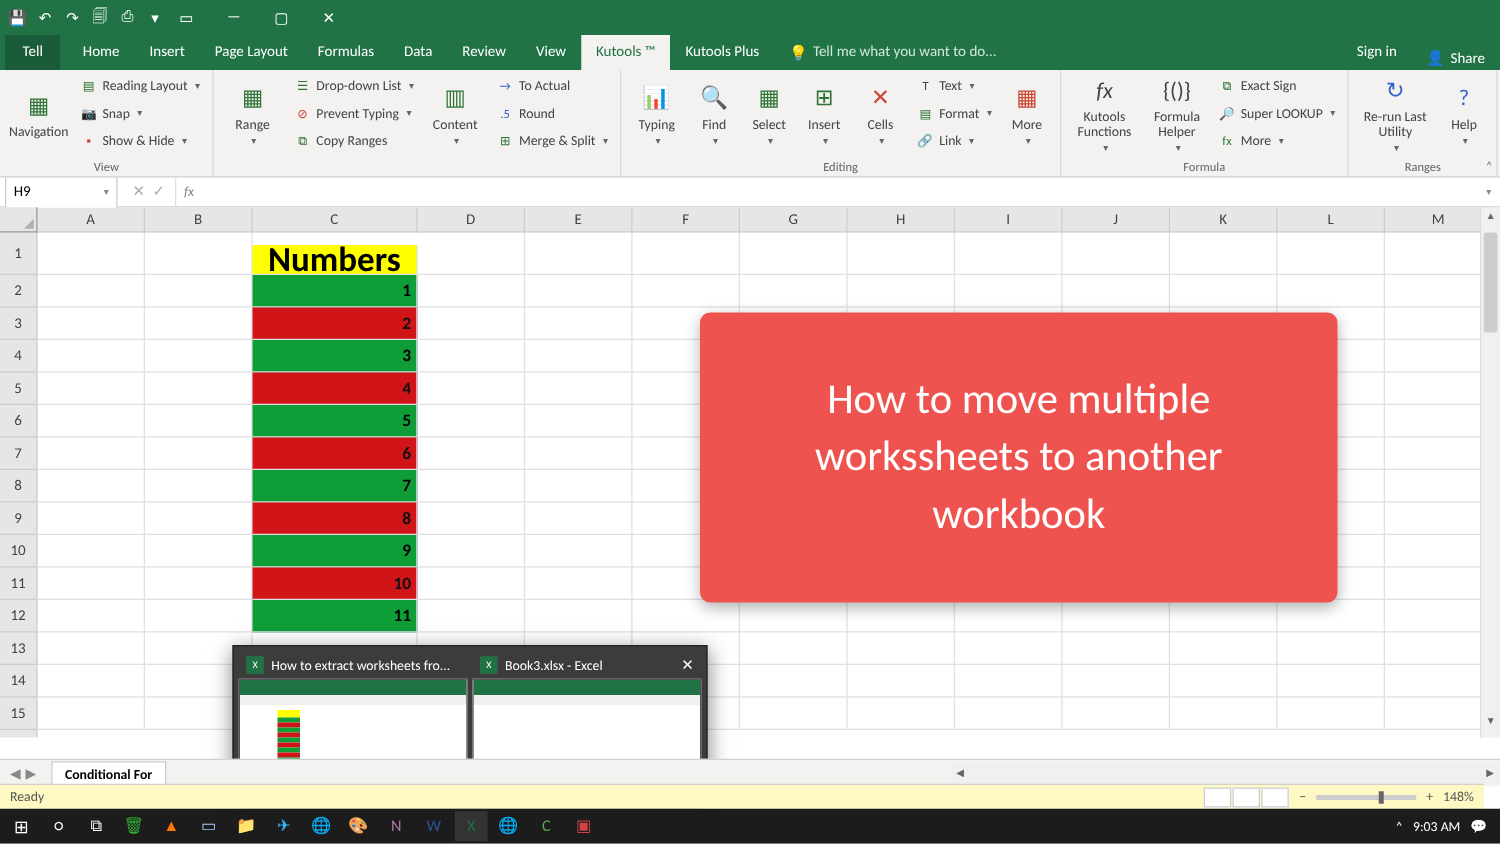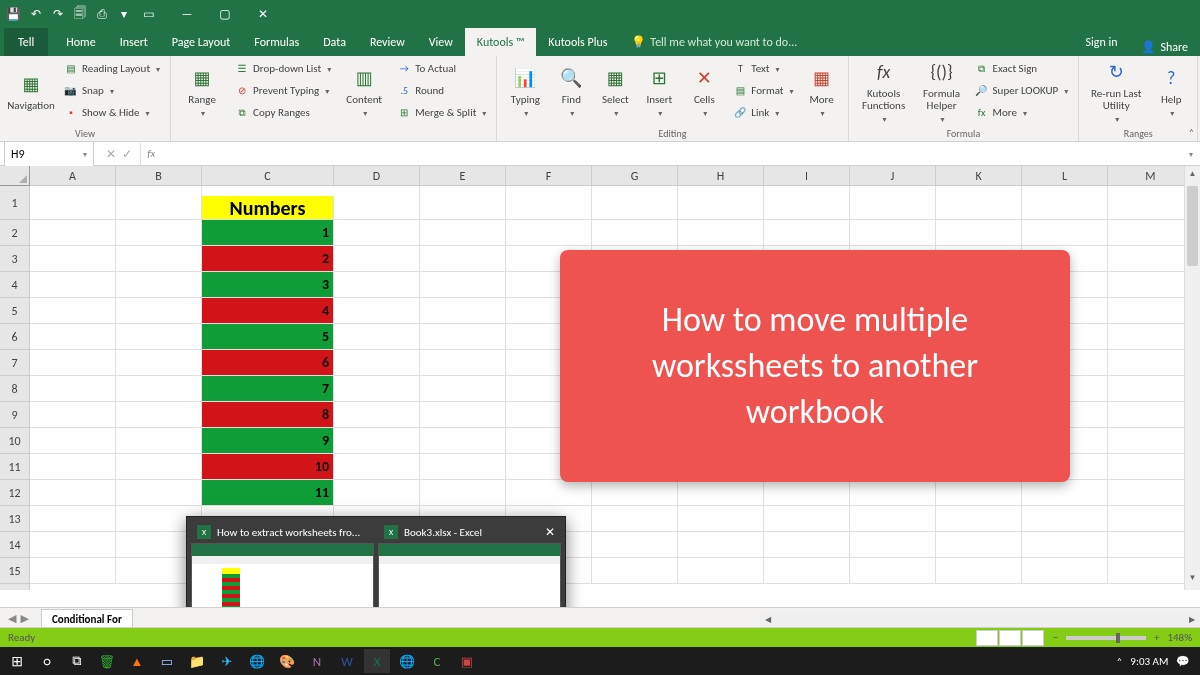--- a/index.html
+++ b/index.html
@@ -49,21 +49,21 @@
 .rowheads { width: 30px; background: #e6e6e6; border-right: 1px solid #ccc; }
 .rowhead { height: 26px; border-bottom: 1px solid #ccc; font-size: 12px; color: #444; display: flex; align-items: center; justify-content: center; }
 .rowhead.first { height: 34px; }
 .gridbody { flex: 1; position: relative; overflow: hidden; }
 .colheads { height: 20px; background: #e6e6e6; display: flex; position: absolute; top: 0; left: 0; right: 0; }
 .colhead { width: 86px; border-right: 1px solid #ccc; border-bottom: 1px solid #ccc; font-size: 12px; color: #444; display: flex; align-items: center; justify-content: center; flex-shrink: 0; }
 .cells { position: absolute; top: 20px; left: 0; right: 0; bottom: 0; }
 .row { height: 26px; display: flex; }
 .row.first { height: 34px; }
 .cell { width: 86px; border-right: 1px solid #e0e0e0; border-bottom: 1px solid #e0e0e0; flex-shrink: 0; padding: 0 4px; display: flex; align-items: center; }
-.cell.header { background: #ffff00; font-weight: bold; font-size: 20px; color: #000; justify-content: center; margin-top: 10px; }
+.cell.header { background: #ffff00; font-weight: bold; font-size: 28px; color: #000; justify-content: center; margin-top: 10px; }
 .cell.green { background: #0f9d38; font-size: 14px; font-weight: bold; justify-content: flex-end; }
 .cell.red { background: #d01418; color: #111; font-size: 14px; font-weight: bold; justify-content: flex-end; }
 .corner { position: absolute; top: 0; left: 0; width: 30px; height: 20px; background: #e6e6e6; border-right: 1px solid #999; border-bottom: 1px solid #999; z-index: 2; }
 .corner::after { content: ""; position: absolute; right: 2px; bottom: 2px; width: 0; height: 0; border-right: 8px solid #b0b0b0; border-top: 8px solid transparent; }
 .vscroll { width: 16px; background: #f0f0f0; border-left: 1px solid #ddd; position: relative; }
 .vscroll .thumb { position: absolute; top: 20px; left: 2px; right: 2px; height: 80px; background: #cdcdcd; border-radius: 2px; }
 .vscroll .arrow { position: absolute; left: 0; right: 0; height: 16px; text-align: center; font-size: 8px; color: #666; }
 .vscroll .arrow.up { top: 2px; }
 .vscroll .arrow.down { bottom: 2px; }
 
@@ -88,21 +88,21 @@
 
 
 .sheettabs { position: absolute; bottom: 46px; left: 0; right: 0; height: 22px; background: #f3f2f1; border-top: 1px solid #d0d0d0; display: flex; align-items: center; font-size: 11px; }
 .tab-nav { display: flex; gap: 4px; padding: 0 8px; color: #888; }
 .sheet-tab { padding: 3px 10px; background: #fff; border: 1px solid #ccc; border-bottom: none; margin-left: 4px; font-weight: 600; }
 .hscroll { margin-left: auto; width: 440px; height: 16px; background: #f0f0f0; display: flex; align-items: center; }
 .hscroll .arrow { width: 16px; text-align: center; font-size: 8px; color: #666; }
 .hscroll .track { flex: 1; position: relative; height: 12px; }
 
 
-.statusbar { position: absolute; bottom: 28px; left: 0; right: 0; height: 20px; background: #84cc16; border-top: 1px solid #d0d0d0; display: flex; align-items: center; font-size: 11px; color: #555; padding: 0 8px; }
+.statusbar { position: absolute; bottom: 28px; left: 0; right: 13px; height: 20px; background: #fef9c3; border-top: 1px solid #d0d0d0; display: flex; align-items: center; font-size: 11px; color: #555; padding: 0 8px; }
 .status-right { margin-left: auto; display: flex; align-items: center; gap: 8px; }
 .view-btns { display: flex; gap: 1px; }
 .view-btn { width: 22px; height: 16px; border: 1px solid #ccc; background: #fff; }
 .zoom-slider { width: 80px; height: 4px; background: #ccc; position: relative; }
 .zoom-slider .knob { position: absolute; left: 50px; top: -3px; width: 4px; height: 10px; background: #666; }
 
 
 .taskbar { position: absolute; bottom: 0; left: 0; right: 0; height: 28px; background: #1c1c1c; display: flex; align-items: center; padding: 0 4px; gap: 4px; }
 .task-icon { width: 26px; height: 24px; display: flex; align-items: center; justify-content: center; color: #fff; font-size: 13px; cursor: pointer; }
 .task-icon.start { font-size: 14px; }

